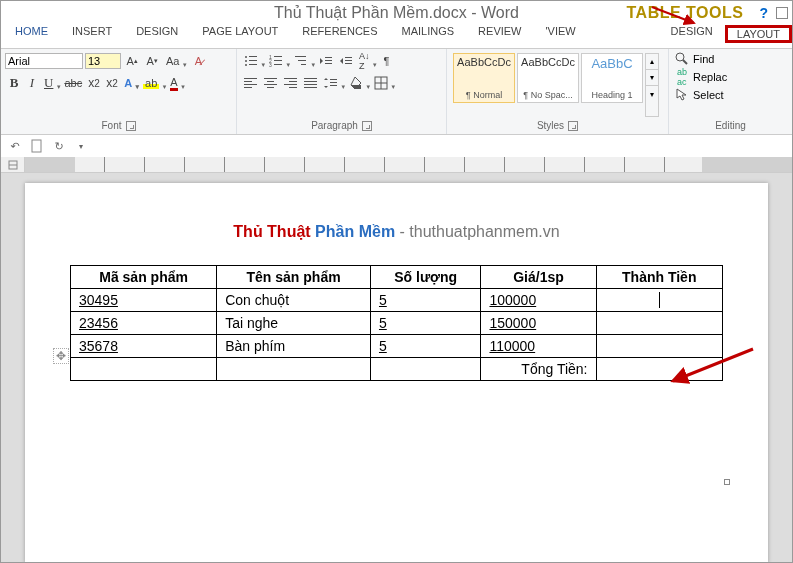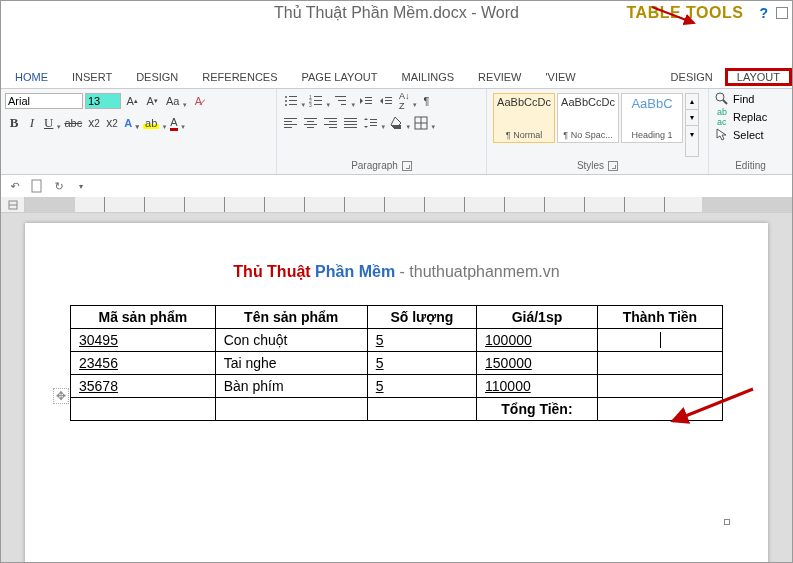--- a/index.html
+++ b/index.html
@@ -7,38 +7,38 @@
 
 
 .titlebar { height: 24px; display: flex; align-items: center; justify-content: space-between; padding: 0 4px; }
 .title-center { position: absolute; left: 50%; transform: translateX(-50%); color: #666; font-size: 16px; }
 .title-right { display: flex; align-items: center; gap: 8px; }
 .table-tools { color: #b08e00; font-size: 16px; font-weight: 600; padding: 2px 8px; letter-spacing: 0.5px; }
 .help-icon { color: #0066cc; font-size: 14px; font-weight: bold; }
 .expand-icon { width: 12px; height: 12px; border: 1px solid #888; display: inline-block; }
 
 
-.ribbon-tabs { height: 24px; display: flex; align-items: center; border-bottom: 1px solid #ccc; padding-left: 2px; margin-top: 40px; }
+.ribbon-tabs { height: 24px; display: flex; align-items: flex-start; border-bottom: 1px solid #ccc; padding-left: 2px; }
 .tab { padding: 0 12px; display: flex; align-items: center; color: #444; font-size: 11px; cursor: pointer; }
 .tab.active { color: #2a579a; }
 .tab.highlighted { border: 3px solid #c00000; padding: 0 9px; color: #444; }
 
 
 .ribbon { height: 86px; background: #f5f6f7; border-bottom: 1px solid #ccc; display: flex; }
 .group { border-right: 1px solid #dde1e6; display: flex; flex-direction: column; padding: 2px 4px; }
 .group-controls { flex: 1; display: flex; flex-direction: column; gap: 2px; }
 .group-label { text-align: center; color: #666; font-size: 10px; padding: 1px 0; display: flex; justify-content: center; align-items: center; gap: 4px; }
 .launcher { width: 10px; height: 10px; border: 1px solid #888; position: relative; }
 .launcher::after { content: ''; position: absolute; bottom: 1px; right: 1px; width: 3px; height: 3px; border-right: 1px solid #888; border-bottom: 1px solid #888; }
 
 
 .font-row1 { display: flex; gap: 2px; align-items: center; }
 .font-row2 { display: flex; gap: 0px; align-items: center; }
 .font-select { border: 1px solid #b5b5b5; background: #fff; font-size: 11px; padding: 1px 2px; width: 78px; }
-.size-select { border: 1px solid #b5b5b5; background: #5eead4; font-size: 11px; padding: 1px 2px; width: 36px; }
+.size-select { border: 1px solid #b5b5b5; background: #fef9c3; font-size: 11px; padding: 1px 2px; width: 36px; }
 .rbtn { padding: 2px 3px; display: inline-flex; align-items: center; justify-content: center; min-width: 18px; height: 20px; color: #444; cursor: pointer; }
 .rbtn-dd { padding-right: 8px; position: relative; }
 .rbtn-dd::after { content: '▾'; font-size: 7px; position: absolute; right: 1px; bottom: 2px; color: #666; }
 .bold { font-weight: bold; font-family: 'Times New Roman', serif; font-size: 13px; }
 .italic { font-style: italic; font-family: 'Times New Roman', serif; font-size: 13px; }
 .underline { text-decoration: underline; font-family: 'Times New Roman', serif; font-size: 13px; }
 .strike { text-decoration: line-through; }
 .sub { font-size: 12px; }
 .highlight-btn { background: linear-gradient(to bottom, transparent 60%, #ffff00 60%); padding: 0 2px; }
 
@@ -75,21 +75,21 @@
 .doc-sub .blue { color: #2a6dc0; }
 .doc-sub .grey { color: #777; font-weight: normal; }
 
 .anchor { position: absolute; left: 28px; top: 165px; color: #888; font-size: 12px; border: 1px dotted #aaa; padding: 0 2px; }
 
 
 .doc-table { border-collapse: collapse; width: 100%; font-family: Arial, sans-serif; font-size: 14px; }
 .doc-table th, .doc-table td { border: 1px solid #000; padding: 3px 8px; height: 22px; }
 .doc-table th { font-weight: bold; text-align: center; }
 .doc-table td.center { text-align: left; text-decoration: underline; }
-.doc-table td.right { text-align: center; font-weight: bold; }
+.doc-table td.right { text-align: right; font-weight: normal; }
 .cursor-cell { position: relative; }
 .cursor-cell::after { content: ''; position: absolute; left: 50%; top: 3px; bottom: 3px; width: 1px; background: #000; }
 
 
 .arrow-svg { position: absolute; pointer-events: none; }
 .resize-sq { position: absolute; width: 6px; height: 6px; border: 1px solid #888; background: #fff; }
 </style>
 </head>
 <body>
 
@@ -108,33 +108,33 @@
     <span class="table-tools">TABLE TOOLS</span>
     <span class="help-icon">?</span>
     <span class="expand-icon"></span>
   </div>
 </div>
 
 <div class="ribbon-tabs">
   <div class="tab active">HOME</div>
   <div class="tab">INSERT</div>
   <div class="tab">DESIGN</div>
+  <div class="tab">PAGE LAYOUT</div>
   <div class="tab">REFERENCES</div>
-  <div class="tab">PAGE LAYOUT</div>
   <div class="tab">MAILINGS</div>
   <div class="tab">REVIEW</div>
   <div class="tab">'VIEW</div>
   <div style="flex:1"></div>
   <div class="tab">DESIGN</div>
   <div class="tab highlighted">LAYOUT</div>
 </div>
 
 <div class="ribbon">
 
-  <div class="group" style="width:276px">
+  <div class="group" style="width:236px">
     <div class="group-controls">
       <div class="font-row1">
         <input class="font-select" value="Arial" style="">
         <input class="size-select" value="13" style="">
         <span class="rbtn">A<sup style="font-size:7px">▴</sup></span>
         <span class="rbtn">A<sup style="font-size:7px">▾</sup></span>
         <span class="rbtn rbtn-dd">Aa</span>
         <span class="rbtn" style="color:#c05050">A̷</span>
       </div>
       <div class="font-row2">
@@ -146,20 +146,24 @@
         <span class="rbtn sub">x<sup>2</sup></span>
         <span class="rbtn rbtn-dd" style="color:#3a7bd5;font-weight:bold">A</span>
         <span class="rbtn rbtn-dd">
             <span class="highlight-btn">ab</span>
           </span>
         <span class="rbtn rbtn-dd">
             <span style="border-bottom:3px solid #c00000">A</span>
           </span>
       </div>
     </div>
+    <div class="group-label">
+        <span>Font</span>
+        <span class="launcher"></span>
+      </div>
   </div>
 
   <div class="group" style="width:210px">
     <div class="group-controls">
       <div class="para-row">
         <span class="rbtn rbtn-dd">
             <svg width="14" height="14">
               <circle cx="2" cy="3" r="1" fill="#555"></circle>
               <rect x="5" y="2" width="8" height="1" fill="#555"></rect>
               <circle cx="2" cy="7" r="1" fill="#555"></circle>

